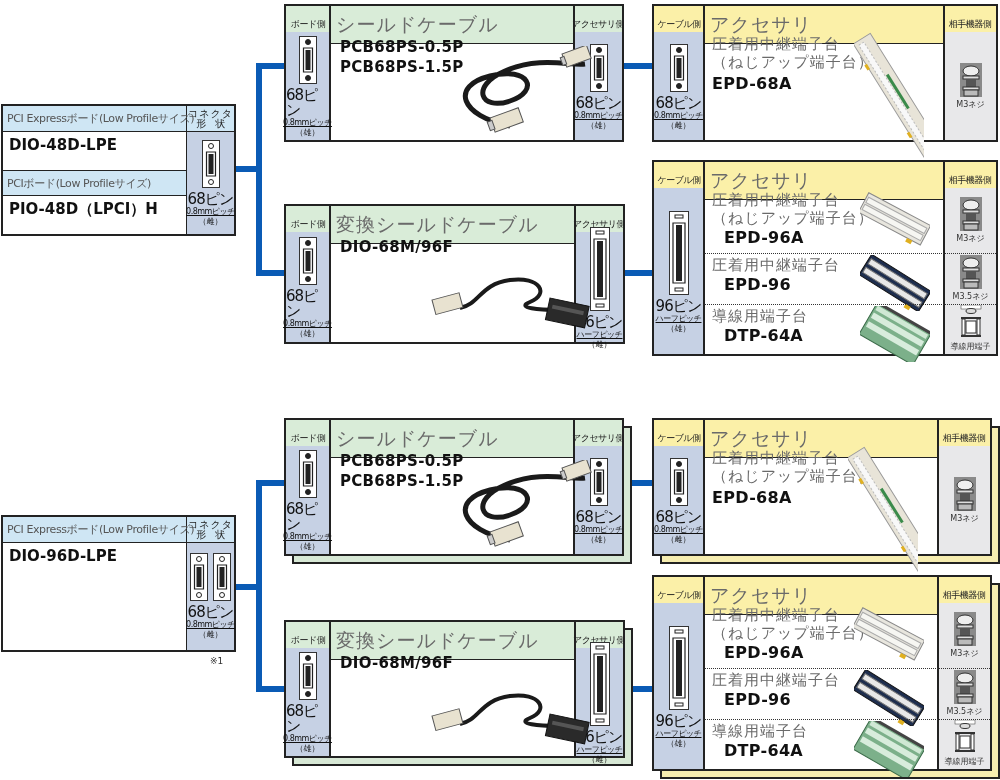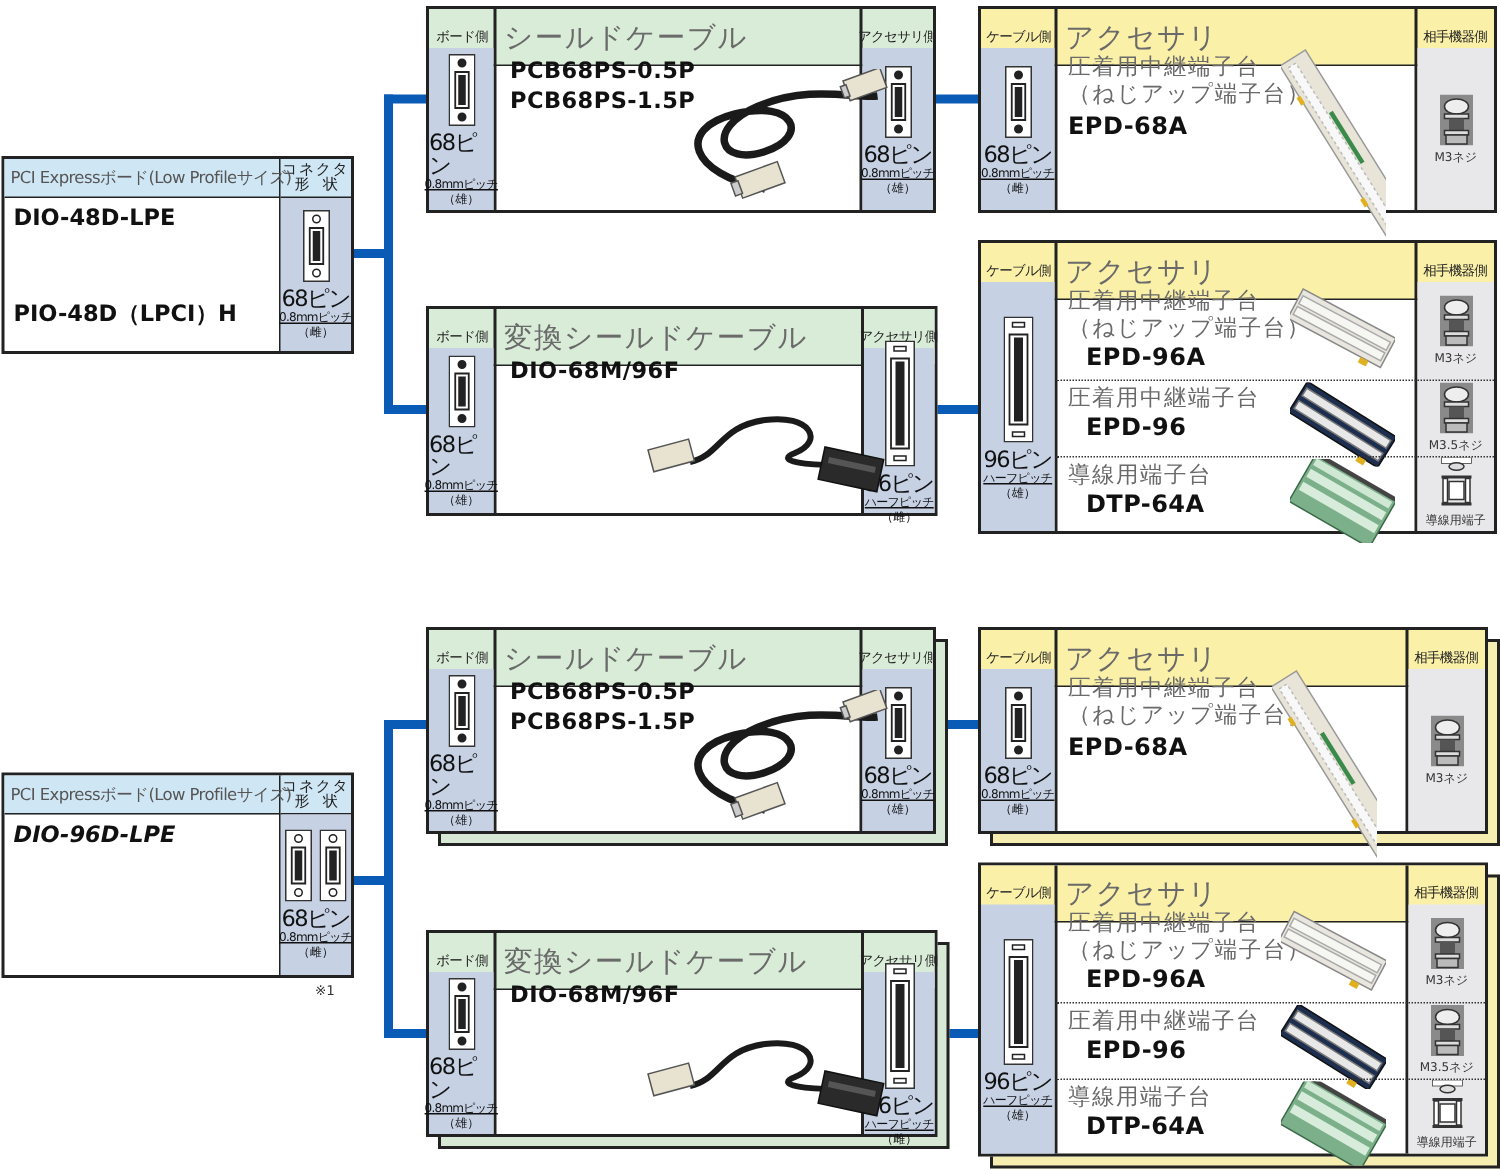--- a/index.html
+++ b/index.html
@@ -42,20 +42,21 @@
     <div class="bline" style="left: 623px; top: 63px; width: 31px; height: 6px;"></div>
     <div class="bline" style="left: 623px; top: 270px; width: 31px; height: 6px;"></div>
     <div class="box" style="left: 1px; top: 104px; width: 235px; height: 132px;">
       <div class="vsep" style="left: 183px;"></div>
       <div class="hdr-cell hdr-blue" style="left: 184px; width: 47px; height: 26px; flex-direction: column; line-height: 10px;">
         <div class="hdr-small" style="font-size: 10px; letter-spacing: 1px;">コネクタ</div>
         <div class="hdr-small" style="font-size: 10px;">形　状</div>
       </div>
       <div class="board-label hdr-blue" style="left: 0px; top: 0px; width: 183px; height: 26px; border-bottom: 1.5px solid rgb(34, 34, 34);">PCI Expressボード(Low Profileサイズ)</div>
       <div class="board-model" style="left: 0px; top: 30px;">DIO-48D-LPE</div>
+      <div class="board-label hdr-blue" style="left: 0px; top: 64px; width: 183px; height: 26px; border-bottom: 1.5px solid rgb(34, 34, 34); border-top: 1.5px solid rgb(34, 34, 34);">PCIボード(Low Profileサイズ)</div>
       <div class="board-model" style="left: 0px; top: 94px;">PIO-48D（LPCI）H</div>
       <div class="conn-col" style="left: 184px; top: 26px; width: 47px; height: 102px; justify-content: center;">
         <div style="display: flex; gap: 5px;">
           <div>
             <svg width="18" height="48" viewBox="0 0 18 48">
   <rect x="0.5" y="0.5" width="17" height="47" fill="#fff" stroke="#333"></rect>
   <circle cx="9" cy="6" r="2.5" fill="#fff" stroke="#222"></circle>
   <circle cx="9" cy="42" r="2.5" fill="#fff" stroke="#222"></circle>
   <path d="M4.5 12 L13.5 12 L13.5 36 L4.5 36 Z" fill="#fff" stroke="#222" stroke-width="1.2"></path>
   <rect x="6.5" y="14" width="5" height="20" fill="#222"></rect>
@@ -332,21 +333,21 @@
     <div class="bline" style="left: 256px; top: 686px; width: 30px; height: 6px;"></div>
     <div class="bline" style="left: 623px; top: 480px; width: 31px; height: 6px;"></div>
     <div class="bline" style="left: 623px; top: 686px; width: 31px; height: 6px;"></div>
     <div class="box" style="left: 1px; top: 515px; width: 235px; height: 137px;">
       <div class="vsep" style="left: 183px;"></div>
       <div class="hdr-cell hdr-blue" style="left: 184px; width: 47px; height: 26px; flex-direction: column; line-height: 10px;">
         <div class="hdr-small" style="font-size: 10px; letter-spacing: 1px;">コネクタ</div>
         <div class="hdr-small" style="font-size: 10px;">形　状</div>
       </div>
       <div class="board-label hdr-blue" style="left: 0px; top: 0px; width: 183px; height: 26px; border-bottom: 1.5px solid rgb(34, 34, 34);">PCI Expressボード(Low Profileサイズ)</div>
-      <div class="board-model" style="left: 0px; top: 30px; font-style: italic;">DIO-96D-LPE</div>
+      <div class="board-model" style="left: 0px; top: 30px;">DIO-96D-LPE</div>
       <div class="conn-col" style="left: 184px; top: 26px; width: 47px; height: 107px; justify-content: center;">
         <div style="display: flex; gap: 5px;">
           <div>
             <svg width="18" height="48" viewBox="0 0 18 48">
   <rect x="0.5" y="0.5" width="17" height="47" fill="#fff" stroke="#333"></rect>
   <circle cx="9" cy="6" r="2.5" fill="#fff" stroke="#222"></circle>
   <circle cx="9" cy="42" r="2.5" fill="#fff" stroke="#222"></circle>
   <path d="M4.5 12 L13.5 12 L13.5 36 L4.5 36 Z" fill="#fff" stroke="#222" stroke-width="1.2"></path>
   <rect x="6.5" y="14" width="5" height="20" fill="#222"></rect>
             </svg>

